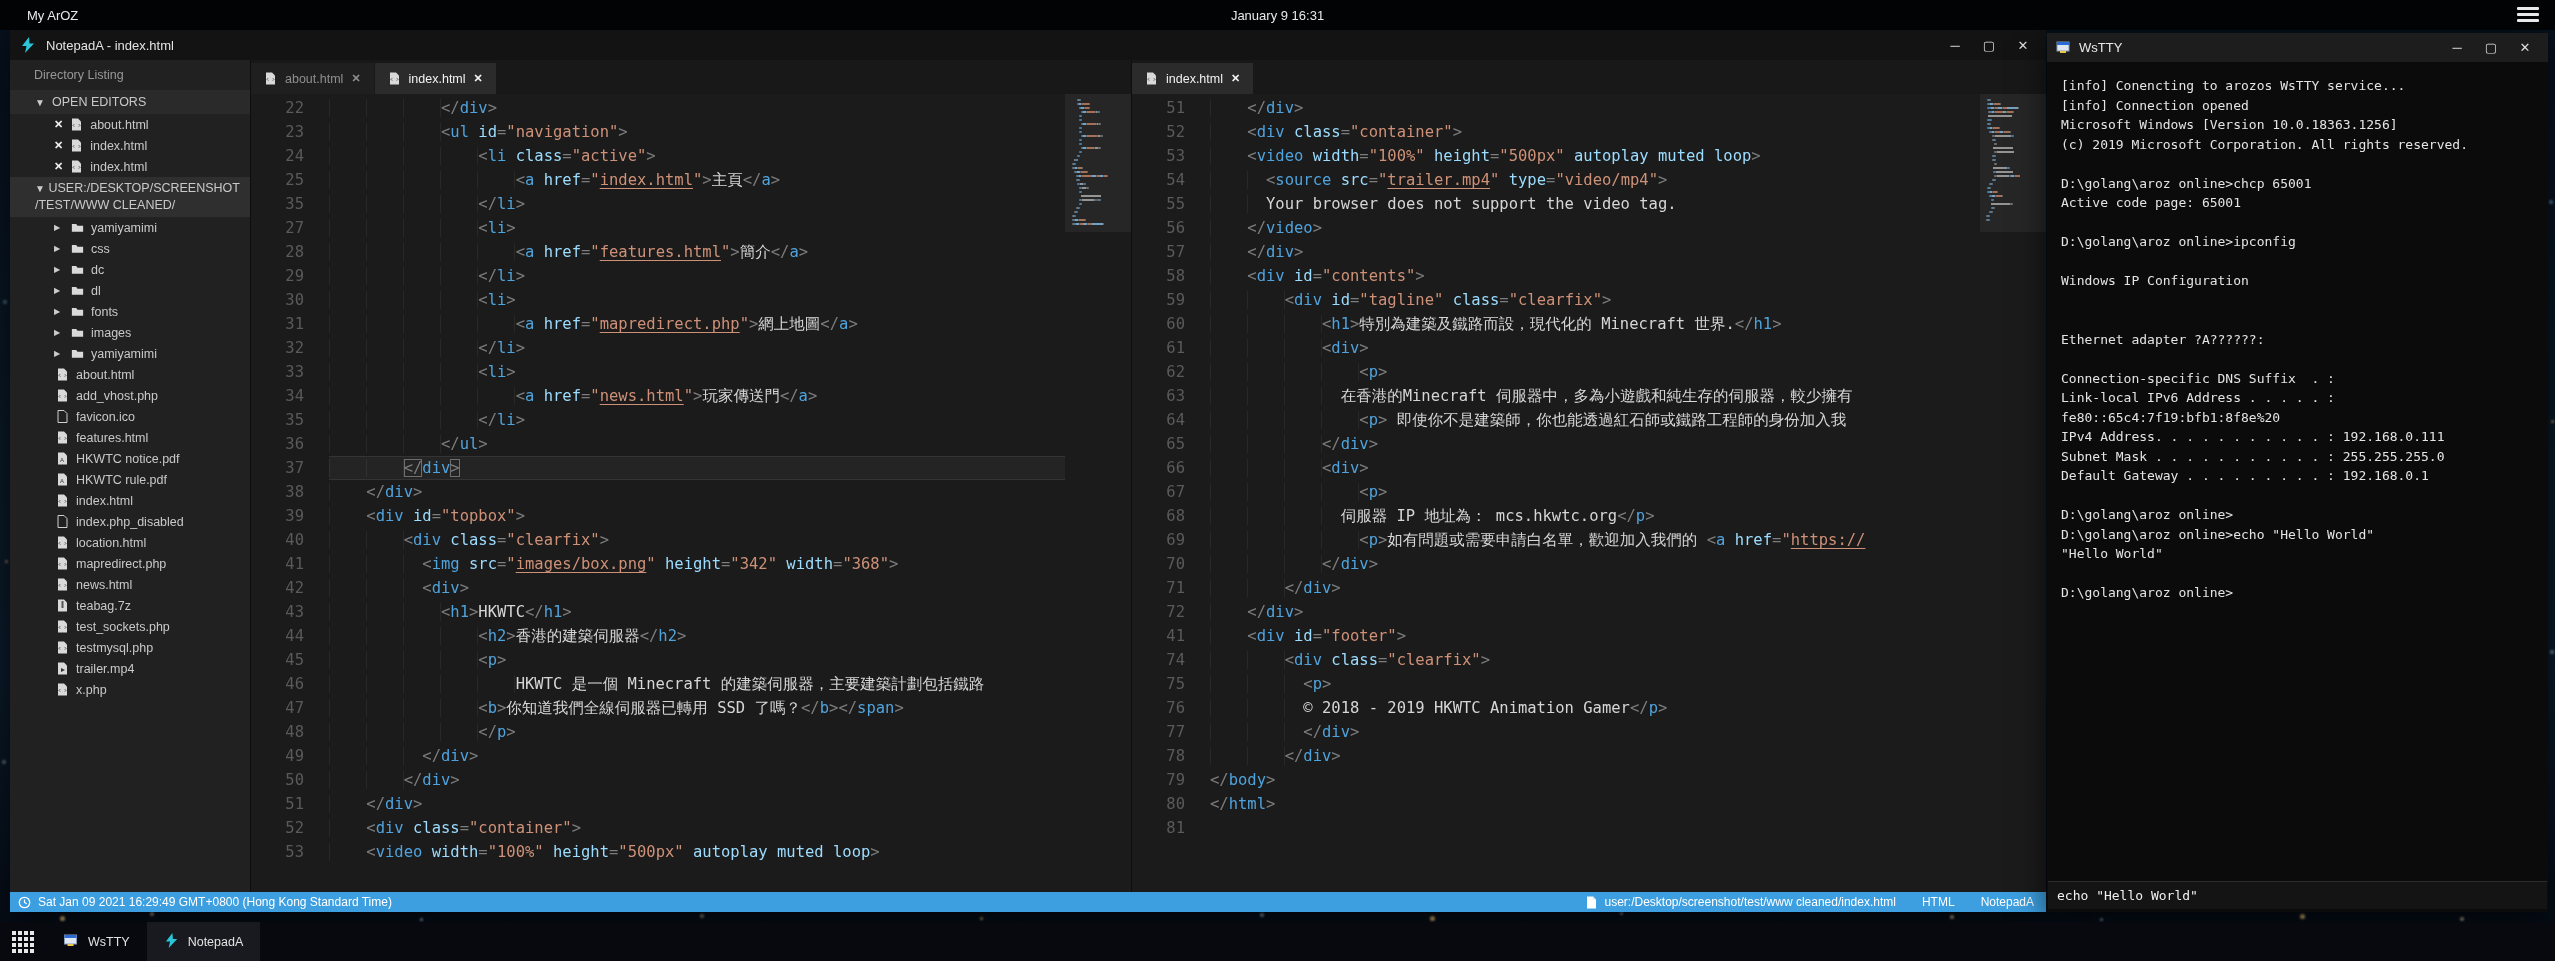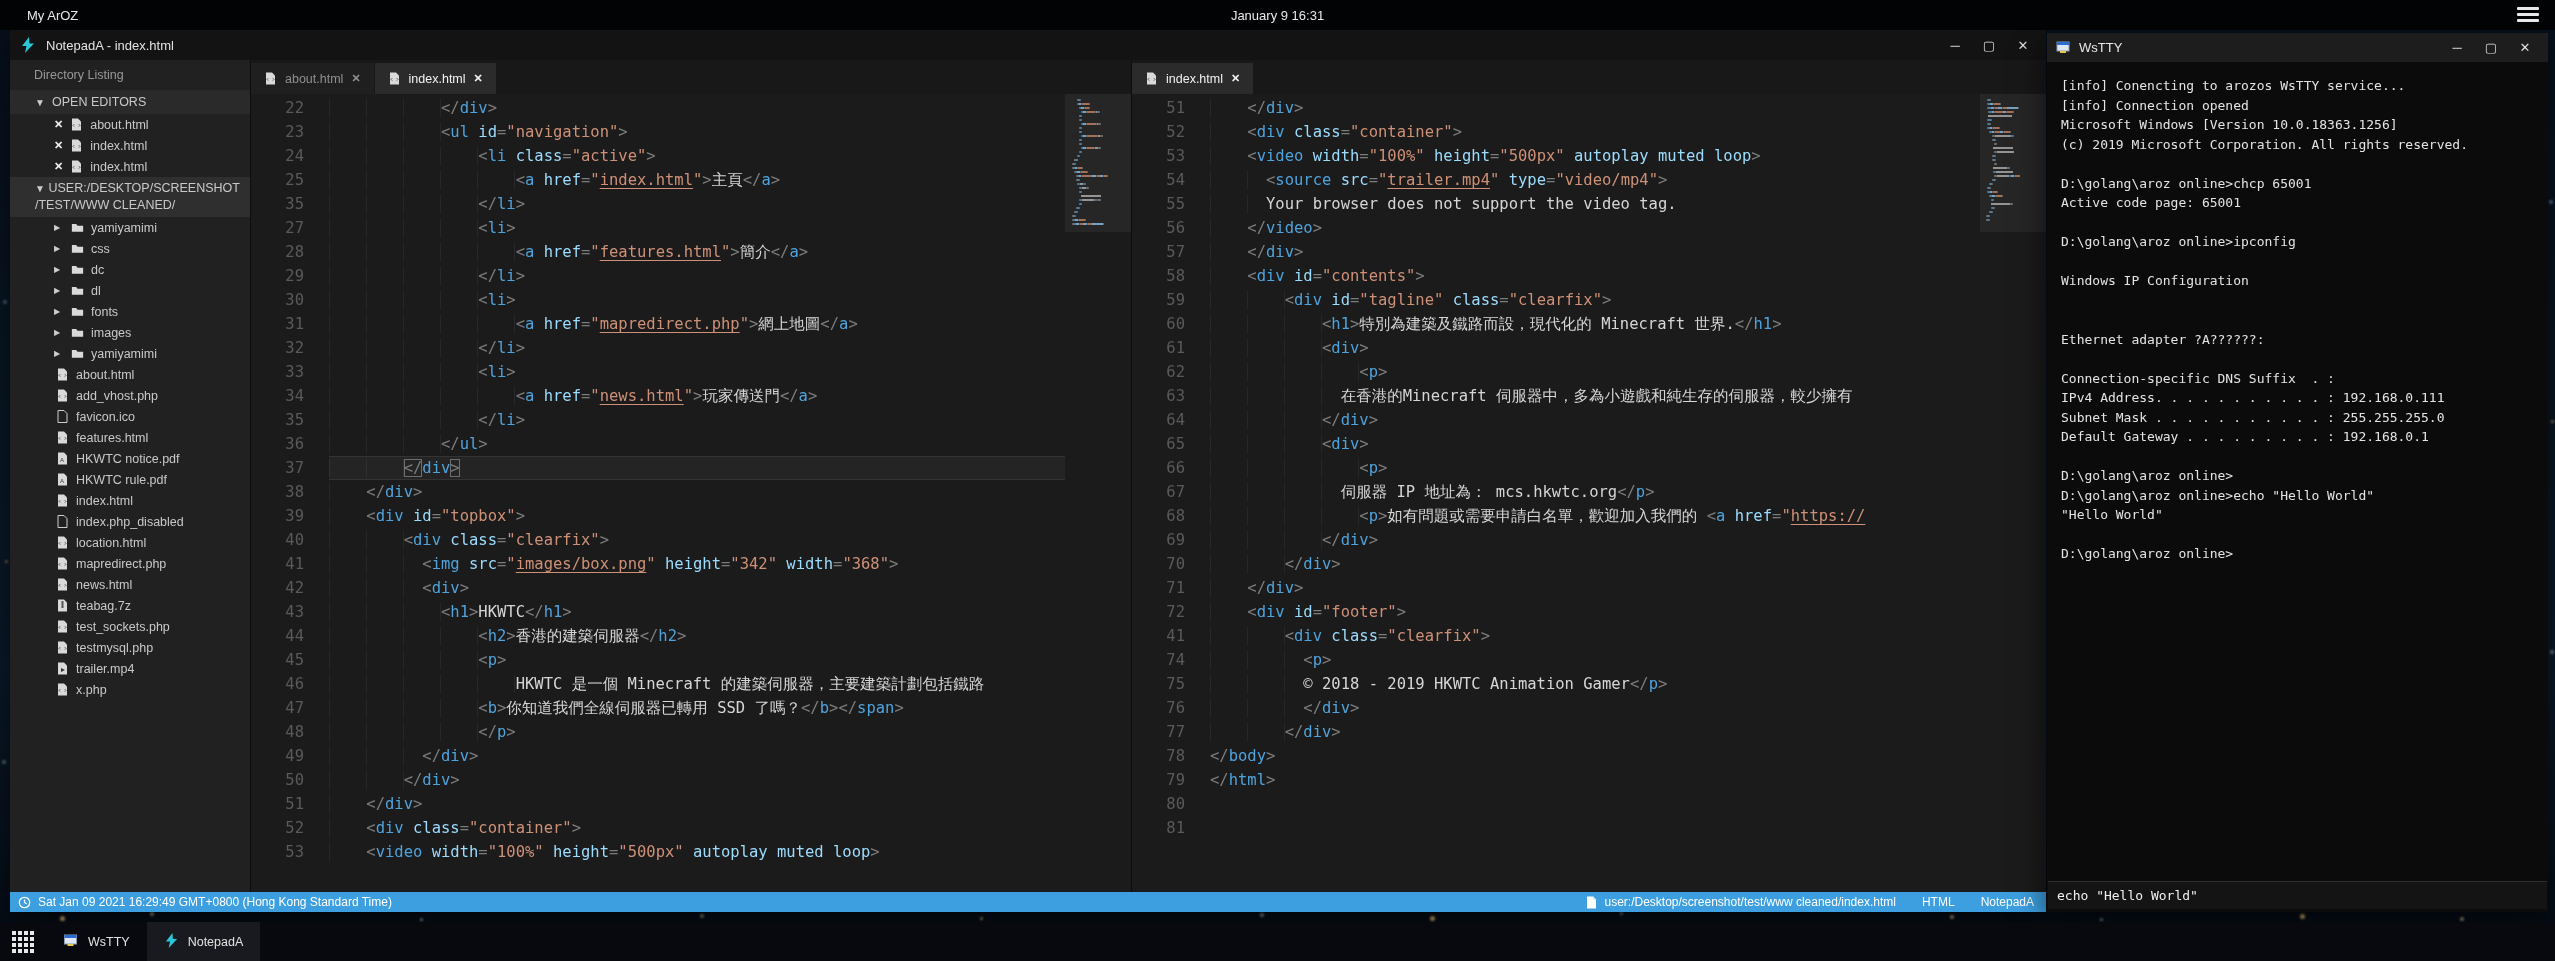--- a/index.html
+++ b/index.html
@@ -608,20 +608,21 @@
                 <div class="code-line"><span class="tk-w">      </span><span class="tk-p">&lt;</span><span class="tk-t">source</span><span class="tk-a"> src</span><span class="tk-p">=</span><span class="tk-s">"</span><span class="tk-l">trailer.mp4</span><span class="tk-s">"</span><span class="tk-a"> type</span><span class="tk-p">=</span><span class="tk-s">"video/mp4"</span><span class="tk-p">&gt;</span></div>
                 <div class="code-line"><span class="tk-w">      </span><span class="tk-x">Your browser does not support the video tag.</span></div>
                 <div class="code-line"><span class="tk-w">    </span><span class="tk-p">&lt;/</span><span class="tk-t">video</span><span class="tk-p">&gt;</span></div>
                 <div class="code-line"><span class="tk-w">    </span><span class="tk-p">&lt;/</span><span class="tk-t">div</span><span class="tk-p">&gt;</span></div>
                 <div class="code-line"><span class="tk-w">    </span><span class="tk-p">&lt;</span><span class="tk-t">div</span><span class="tk-a"> id</span><span class="tk-p">=</span><span class="tk-s">"contents"</span><span class="tk-p">&gt;</span></div>
                 <div class="code-line"><span class="tk-w">        </span><span class="tk-p">&lt;</span><span class="tk-t">div</span><span class="tk-a"> id</span><span class="tk-p">=</span><span class="tk-s">"tagline"</span><span class="tk-a"> class</span><span class="tk-p">=</span><span class="tk-s">"clearfix"</span><span class="tk-p">&gt;</span></div>
                 <div class="code-line"><span class="tk-w">            </span><span class="tk-p">&lt;</span><span class="tk-t">h1</span><span class="tk-p">&gt;</span><span class="tk-x">特別為建築及鐵路而設，現代化的 Minecraft 世界.</span><span class="tk-p">&lt;/</span><span class="tk-t">h1</span><span class="tk-p">&gt;</span></div>
                 <div class="code-line"><span class="tk-w">            </span><span class="tk-p">&lt;</span><span class="tk-t">div</span><span class="tk-p">&gt;</span></div>
                 <div class="code-line"><span class="tk-w">                </span><span class="tk-p">&lt;</span><span class="tk-t">p</span><span class="tk-p">&gt;</span></div>
                 <div class="code-line"><span class="tk-w">              </span><span class="tk-x">在香港的Minecraft 伺服器中，多為小遊戲和純生存的伺服器，較少擁有</span></div>
+                <div class="code-line"><span class="tk-w">                </span><span class="tk-p">&lt;</span><span class="tk-t">p</span><span class="tk-p">&gt;</span><span class="tk-x"> 即使你不是建築師，你也能透過紅石師或鐵路工程師的身份加入我</span></div>
                 <div class="code-line"><span class="tk-w">            </span><span class="tk-p">&lt;/</span><span class="tk-t">div</span><span class="tk-p">&gt;</span></div>
                 <div class="code-line"><span class="tk-w">            </span><span class="tk-p">&lt;</span><span class="tk-t">div</span><span class="tk-p">&gt;</span></div>
                 <div class="code-line"><span class="tk-w">                </span><span class="tk-p">&lt;</span><span class="tk-t">p</span><span class="tk-p">&gt;</span></div>
                 <div class="code-line"><span class="tk-w">              </span><span class="tk-x">伺服器 IP 地址為： mcs.hkwtc.org</span><span class="tk-p">&lt;/</span><span class="tk-t">p</span><span class="tk-p">&gt;</span></div>
                 <div class="code-line"><span class="tk-w">                </span><span class="tk-p">&lt;</span><span class="tk-t">p</span><span class="tk-p">&gt;</span><span class="tk-x">如有問題或需要申請白名單，歡迎加入我們的 </span><span class="tk-p">&lt;</span><span class="tk-t">a</span><span class="tk-a"> href</span><span class="tk-p">=</span><span class="tk-s">"</span><span class="tk-l">https://</span></div>
                 <div class="code-line"><span class="tk-w">            </span><span class="tk-p">&lt;/</span><span class="tk-t">div</span><span class="tk-p">&gt;</span></div>
                 <div class="code-line"><span class="tk-w">        </span><span class="tk-p">&lt;/</span><span class="tk-t">div</span><span class="tk-p">&gt;</span></div>
                 <div class="code-line"><span class="tk-w">    </span><span class="tk-p">&lt;/</span><span class="tk-t">div</span><span class="tk-p">&gt;</span></div>
                 <div class="code-line"><span class="tk-w">    </span><span class="tk-p">&lt;</span><span class="tk-t">div</span><span class="tk-a"> id</span><span class="tk-p">=</span><span class="tk-s">"footer"</span><span class="tk-p">&gt;</span></div>
                 <div class="code-line"><span class="tk-w">        </span><span class="tk-p">&lt;</span><span class="tk-t">div</span><span class="tk-a"> class</span><span class="tk-p">=</span><span class="tk-s">"clearfix"</span><span class="tk-p">&gt;</span></div>
@@ -719,20 +720,21 @@
         <div class="term-line">Active code page: 65001</div>
         <div class="term-line">&nbsp;</div>
         <div class="term-line">D:\golang\aroz online&gt;ipconfig</div>
         <div class="term-line">&nbsp;</div>
         <div class="term-line">Windows IP Configuration</div>
         <div class="term-line">&nbsp;</div>
         <div class="term-line">&nbsp;</div>
         <div class="term-line">Ethernet adapter ?A??????:</div>
         <div class="term-line">&nbsp;</div>
         <div class="term-line">Connection-specific DNS Suffix  . :</div>
+        <div class="term-line">Link-local IPv6 Address . . . . . : fe80::65c4:7f19:bfb1:8f8e%20</div>
         <div class="term-line">IPv4 Address. . . . . . . . . . . : 192.168.0.111</div>
         <div class="term-line">Subnet Mask . . . . . . . . . . . : 255.255.255.0</div>
         <div class="term-line">Default Gateway . . . . . . . . . : 192.168.0.1</div>
         <div class="term-line">&nbsp;</div>
         <div class="term-line">D:\golang\aroz online&gt;</div>
         <div class="term-line">D:\golang\aroz online&gt;echo "Hello World"</div>
         <div class="term-line">"Hello World"</div>
         <div class="term-line">&nbsp;</div>
         <div class="term-line">D:\golang\aroz online&gt;</div>
       </div>

